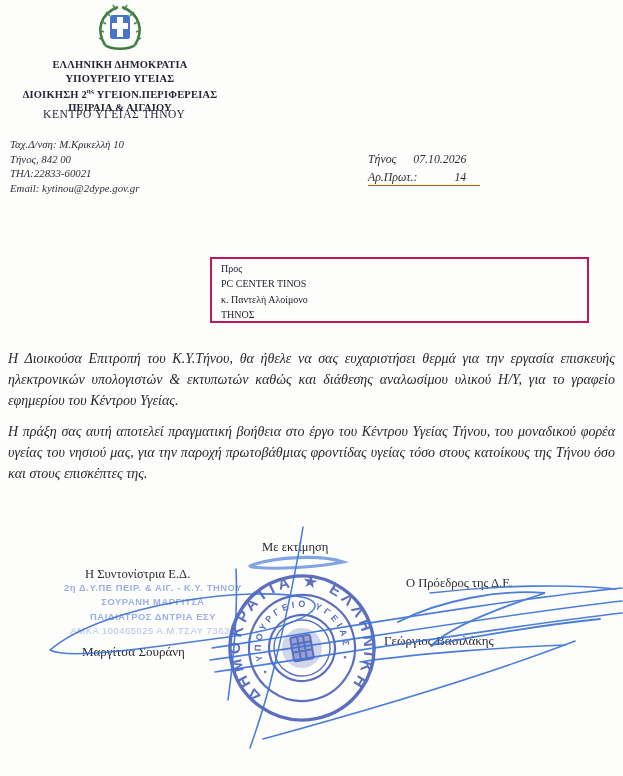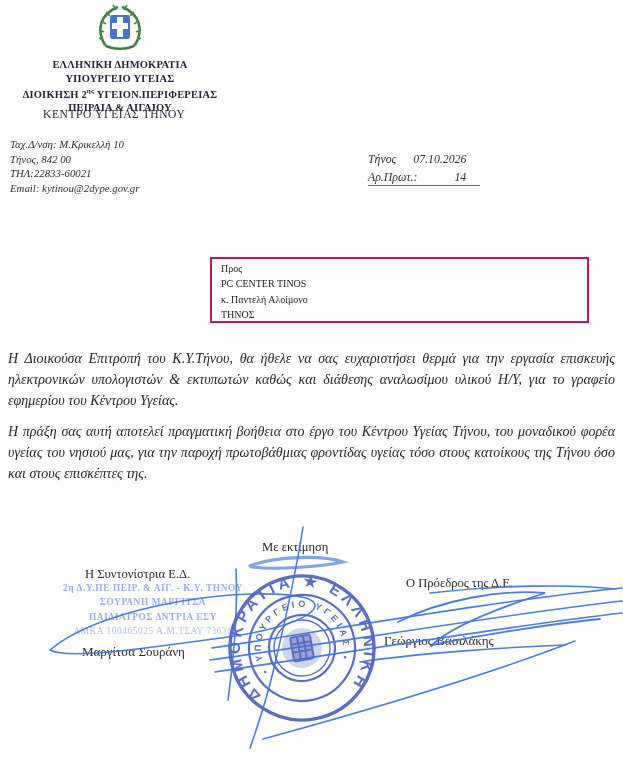--- a/index.html
+++ b/index.html
@@ -29,21 +29,21 @@
     text-align:justify; color:#26262e;}
   .p1{top:348px;}
   .p2{top:421px;}
   
   .closing{left:262px; top:540px; font-size:12.6px; color:#26262e;}
   .role-left{left:85px; top:567px; font-size:12.6px; color:#2a2a32;}
   .role-right{left:374px; top:576px; font-size:12.6px; color:#2a2a32;margin-left:32px;}
   .name-left{left:82px; top:644px; font-size:13px; color:#2a2a32;}
   .name-right{left:384px; top:633px; font-size:13px; color:#2a2a32;}
   .stamp-text{left:44px; top:581px; width:218px; text-align:center;
-    font-family:Liberation Serif, serif; font-weight:bold;
+    font-family:Liberation Sans, sans-serif; font-weight:bold;
     font-size:9.3px; line-height:14.4px; letter-spacing:.6px;
     color:#8aa2e0; opacity:.85;}
   .stamp-text .ln4{color:#a3b6e6; font-weight:normal;}
   .svg-layer{pointer-events:none;}
 </style>
 </head>
 <body>
 
 <div class="page">
 

